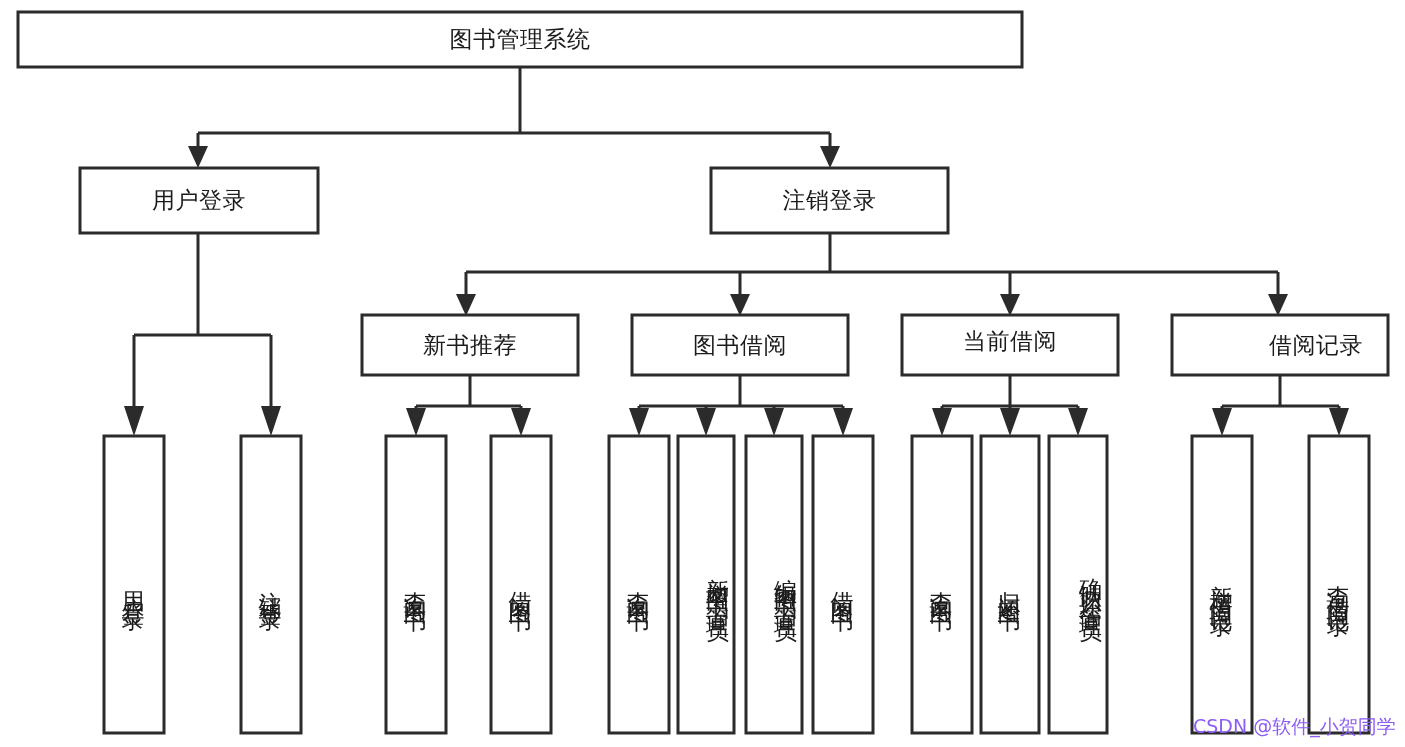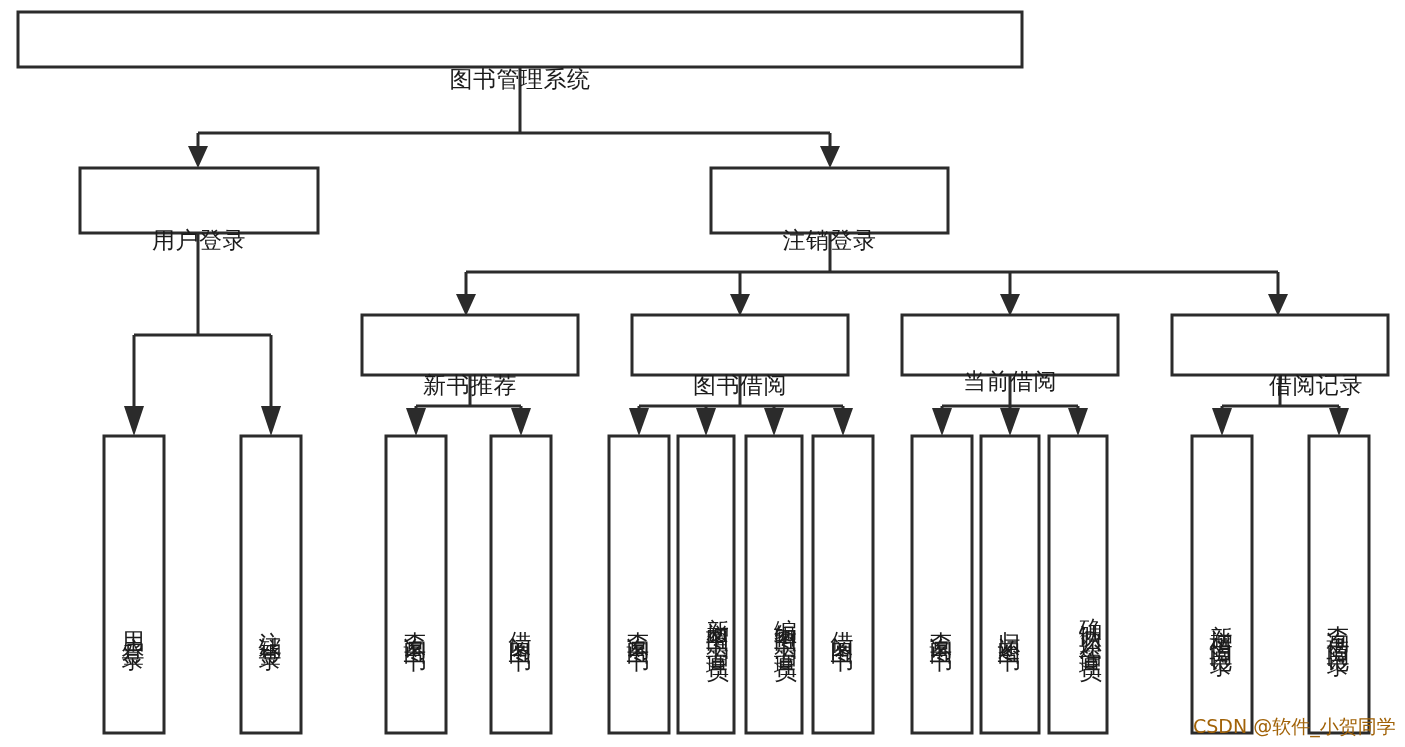--- a/index.html
+++ b/index.html
@@ -46,42 +46,41 @@
   .node-label {
     position: absolute;
     display: flex;
     align-items: center;
     justify-content: center;
     color: #1b1b1b;
     font-family: "DejaVu Sans", "Liberation Sans", sans-serif;
     letter-spacing: 0.5px;
     white-space: nowrap;
     pointer-events: none;
-    margin-top: 40px;
   }
   .label-horizontal {
     font-size: 23px;
   }
   .label-vertical {
     writing-mode: vertical-rl;
     text-orientation: upright;
     font-size: 23px;
     letter-spacing: 6px;
     align-items: flex-start;
     justify-content: center;
     padding-top: 4px;
     box-sizing: border-box;
   }
   .label-vertical.v-center {
     align-items: center;
     padding-top: 0;
   }
   .watermark {
     position: absolute;
-    color: #a16207;
+    color: #8b5cf6;
     font-size: 19px;
     font-family: "DejaVu Sans", "Liberation Sans", sans-serif;
     white-space: nowrap;
     pointer-events: none;
   }
 </style>
 </head>
 <body>
 
 <div id="diagram-root">

